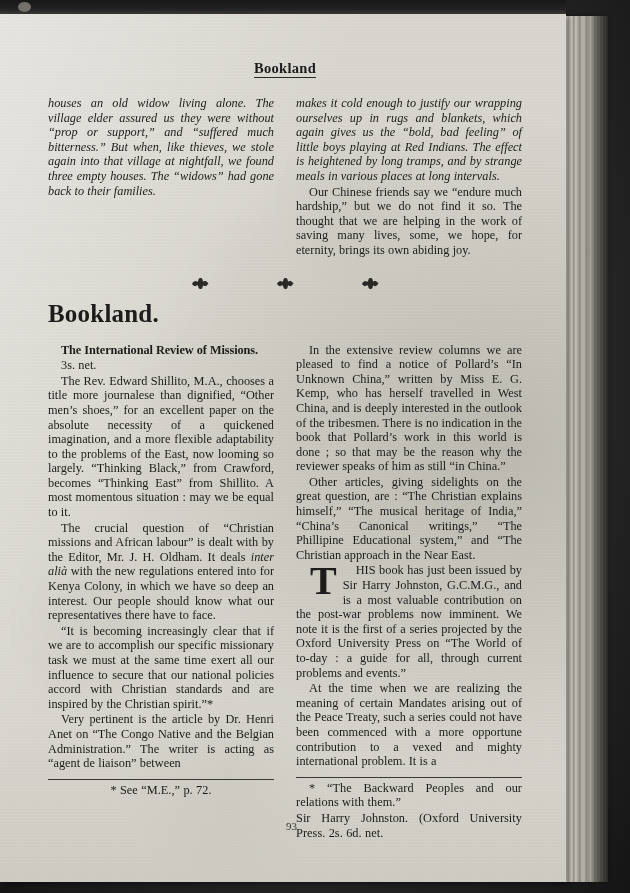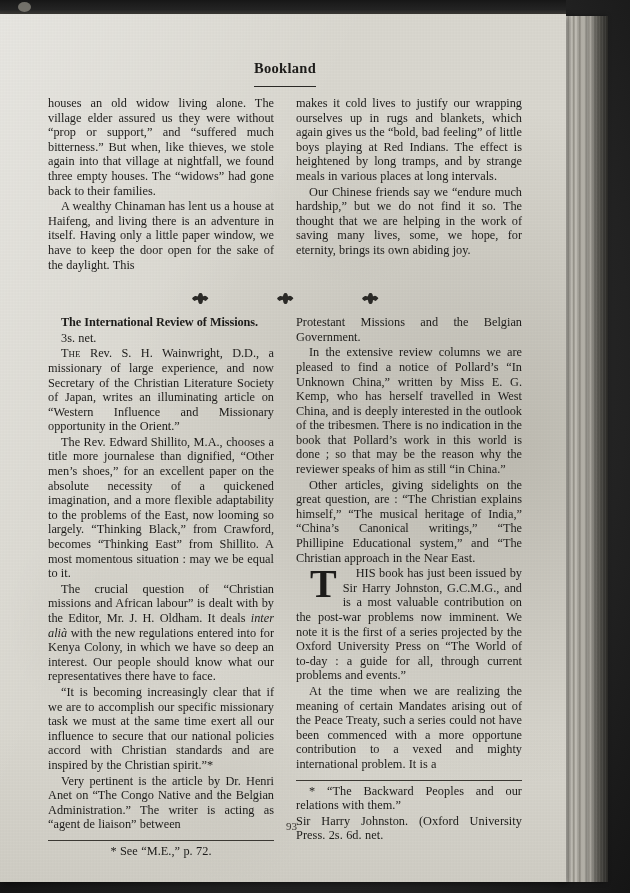--- a/index.html
+++ b/index.html
@@ -119,40 +119,40 @@
   .running-head {
     text-align: center;
     font-weight: bold;
     font-size: 14.5px;
     letter-spacing: .3px;
     padding-bottom: 1px;
     margin-bottom: 18px;
   }
   .running-head span {
     border-bottom: 1.3px solid #2a2926;
-    padding-bottom: 10px;
+    padding-bottom: 1px;
   }
 
   .cols {
     display: flex;
     gap: 22px;
   }
   .col {
     width: 226px;
   }
   .col p {
     margin: 0;
     font-size: 12.3px;
     line-height: 14.6px;
     text-align: justify;
     text-indent: 13px;
     hyphens: manual;
     word-spacing: .2px;
   }
-  .col p.noindent { text-indent: 0; }
+  .col p.noindent { text-indent: 0; font-style: italic; }
   .col p + p { margin-top: 1px; }
 
   .sc { font-variant: small-caps; }
   .ital { font-style: italic; }
 
   
   .ornaments {
     display: flex;
     justify-content: center;
     gap: 68px;
@@ -273,59 +273,57 @@
 
     <div class="content">
 
       <div class="running-head">
         <span>Bookland</span>
       </div>
 
       <div class="cols">
         <div class="col">
           <p class="noindent">houses an old widow living alone. The village elder assured us they were without “prop or support,” and “suffered much bitterness.” But when, like thieves, we stole again into that village at nightfall, we found three empty houses. The “widows” had gone back to their families.</p>
-          <p>A wealthy Chinaman has lent us a house at Haifeng, and living there is an adventure in itself. Having only a little paper window, we have to keep the door open for the sake of the daylight. This</p>
         </div>
         <div class="col">
-          <p class="noindent">makes it cold lives to justify our wrapping ourselves up in rugs and blankets, which again gives us the “bold, bad feeling” of little boys playing at Red Indians. The effect is heightened by long tramps, and by strange meals in various places at long intervals.</p>
+          <p class="noindent">makes it cold enough to justify our wrapping ourselves up in rugs and blankets, which again gives us the “bold, bad feeling” of little boys playing at Red Indians. The effect is heightened by long tramps, and by strange meals in various places at long intervals.</p>
           <p>Our Chinese friends say we “endure much hardship,” but we do not find it so. The thought that we are helping in the work of saving many lives, some, we hope, for eternity, brings its own abiding joy.</p>
         </div>
       </div>
 
       <div class="ornaments">
         <div class="orn"></div>
         <div class="orn"></div>
         <div class="orn"></div>
       </div>
 
+      <div class="section-title">Bookland.</div>
 
       <div class="lower-cols">
 
         <div class="col">
           <p class="book-head">The International Review of Missions.</p>
           <p class="price">3s. net.</p>
 
-          <p class="noindent" style="text-indent:13px;"><span class="sc">The</span><span> Rev. S. H. Wainwright, D.D., a missionary of large experience, and now Secretary of the Christian Literature Society of Japan, writes an illuminating article on “Western Influence and Missionary opportunity in the Orient.”</span></p>
 
           <p>The Rev. Edward Shillito, M.A., chooses a title more journalese than dignified, “Other men’s shoes,” for an excellent paper on the absolute necessity of a quickened imagination, and a more flexible adaptability to the problems of the East, now looming so largely. “Thinking Black,” from Crawford, becomes “Thinking East” from Shillito. A most momentous situation : may we be equal to it.</p>
 
           <p><span>The crucial question of “Christian missions and African labour” is dealt with by the Editor, Mr. J. H. Oldham. It deals </span><span class="ital">inter alià</span><span> with the new regulations entered into for Kenya Colony, in which we have so deep an interest. Our people should know what our representatives there have to face.</span></p>
 
           <p>“It is becoming increasingly clear that if we are to accomplish our specific missionary task we must at the same time exert all our influence to secure that our national policies accord with Christian standards and are inspired by the Christian spirit.”*</p>
 
           <p>Very pertinent is the article by Dr. Henri Anet on “The Congo Native and the Belgian Administration.” The writer is acting as “agent de liaison” between</p>
 
           <div class="left-foot">
             <hr class="footnote-rule">
             <p class="footnote">* See “M.E.,” p. 72.</p>
           </div>
         </div>
 
         <div class="col">
-          <p class="noindent">Protestant Missions and the Belgian Government.</p>
           <p>In the extensive review columns we are pleased to find a notice of Pollard’s “In Unknown China,” written by Miss E. G. Kemp, who has herself travelled in West China, and is deeply interested in the outlook of the tribesmen. There is no indication in the book that Pollard’s work in this world is done ; so that may be the reason why the reviewer speaks of him as still “in China.”</p>
           <p>Other articles, giving sidelights on the great question, are : “The Christian explains himself,” “The musical heritage of India,” “China’s Canonical writings,” “The Phillipine Educational system,” and “The Christian approach in the Near East.</p>
 
 
           <p class="dropcap-para"><span class="dropcap">T</span><span>HIS book has just been issued by Sir Harry Johnston, G.C.M.G., and is a most valuable contribution on the post-war problems now imminent. We note it is the first of a series projected by the Oxford University Press on “The World of to-day : a guide for all, through current problems and events.”</span></p>
 
           <p>At the time when we are realizing the meaning of certain Mandates arising out of the Peace Treaty, such a series could not have been commenced with a more opportune contribution to a vexed and mighty international problem. It is a</p>
 
           <hr class="footnote-rule">
           <p class="footnote">* “The Backward Peoples and our relations with them.”</p>

